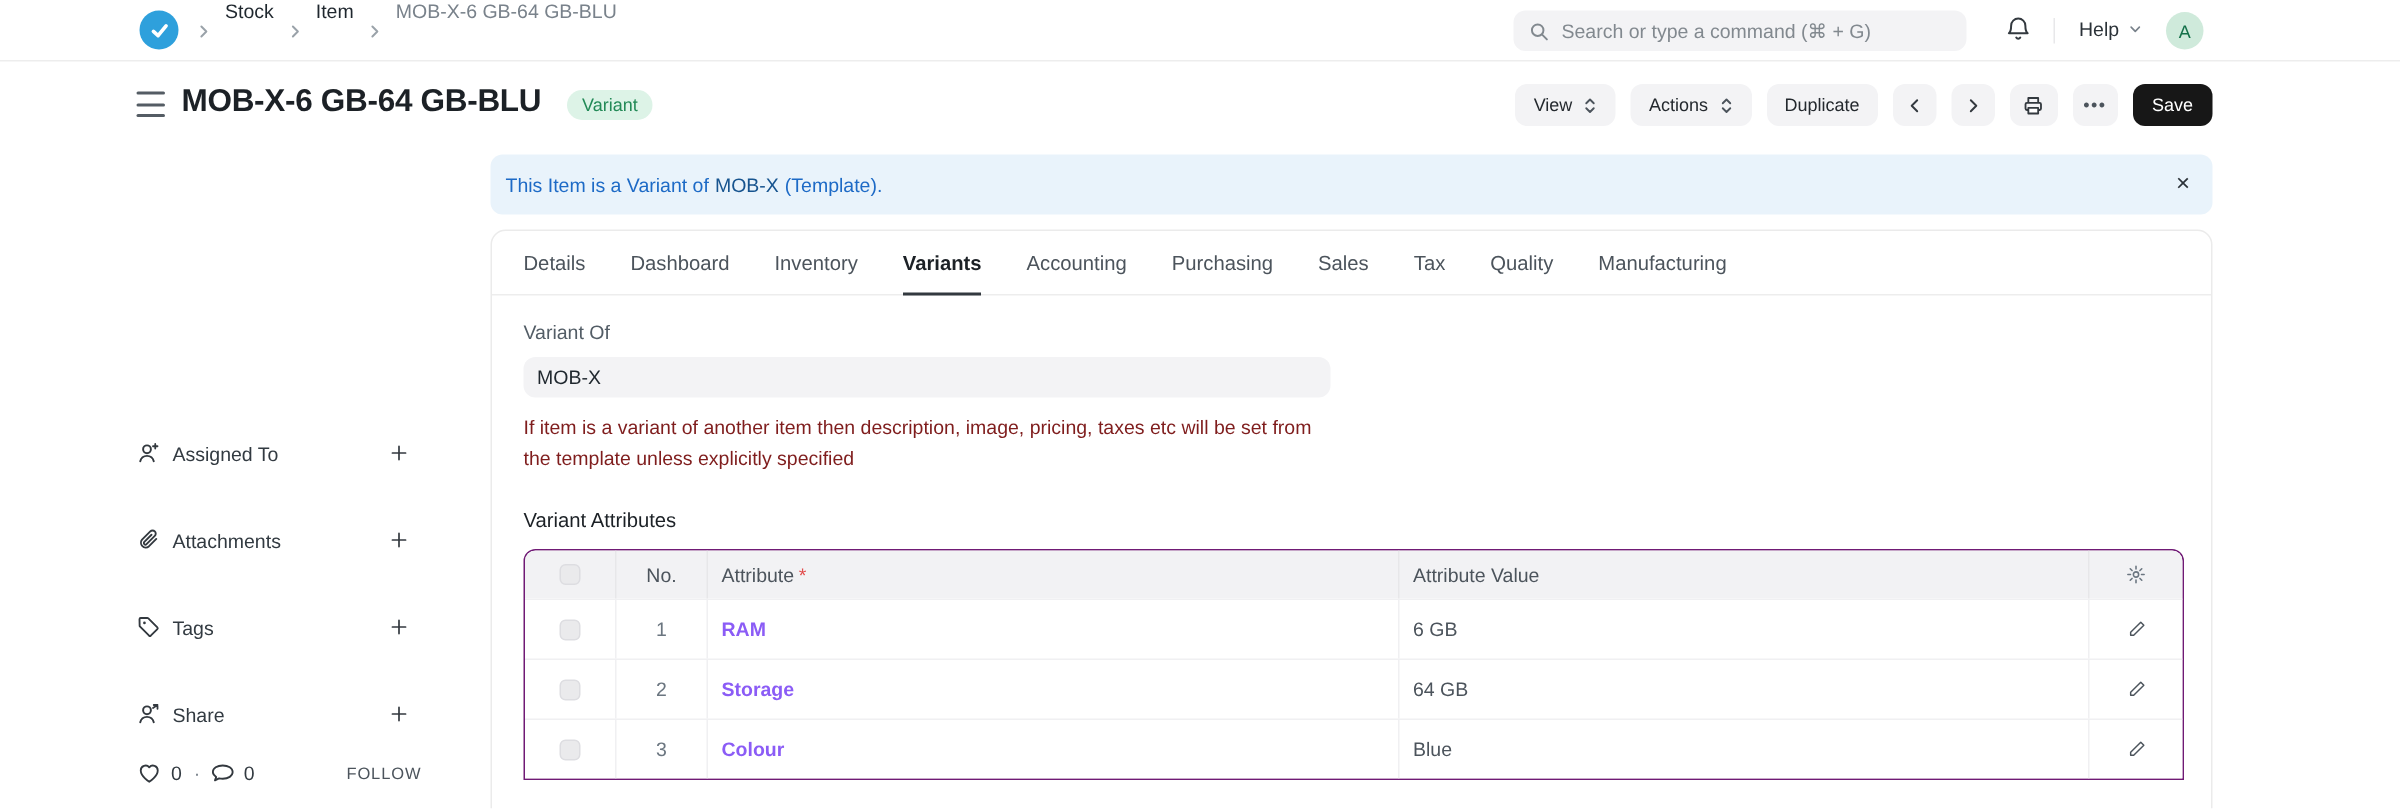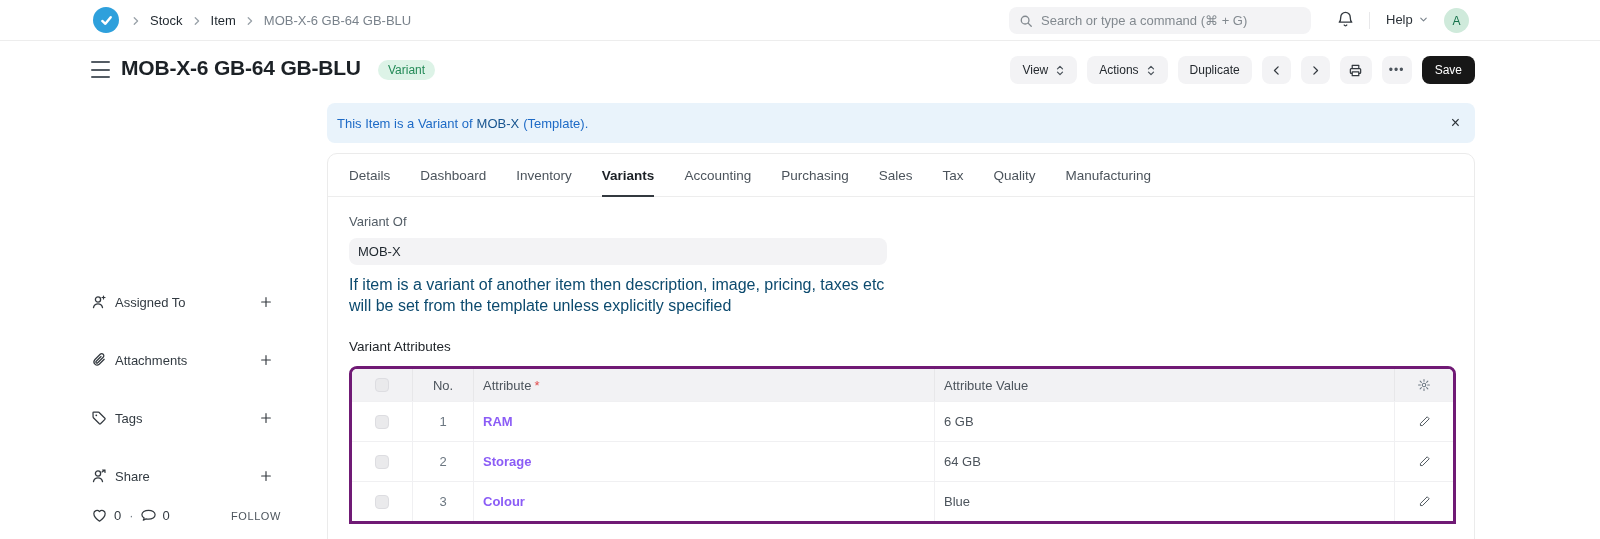--- a/index.html
+++ b/index.html
@@ -2,21 +2,21 @@
 <html><head>
 <meta charset="utf-8">
 <style>
   * { margin:0; padding:0; box-sizing:border-box; }
   body { background:#fff; font-family:"Liberation Sans", sans-serif; color:#1f272e; }
   .screen { position:relative; width:1600px; height:539px; background:#fff; overflow:hidden; }
 
   
   .navbar { position:absolute; top:0; left:0; width:1600px; height:41px; background:#fff; border-bottom:1px solid #ededed; }
   .logo { position:absolute; left:93px; top:7px; width:26px; height:26px; border-radius:50%; background:#2ea0dc; display:flex; align-items:center; justify-content:center; cursor:pointer; }
-  .breadcrumbs { position:absolute; left:129px; top:0; height:41px; display:flex; align-items:center; gap:7px; font-size:13px; }
+  .breadcrumbs { position:absolute; left:129px; top:0; height:41px; display:flex; gap:7px; font-size:13px; }
   .crumb { color:#1f272e; cursor:pointer; }
   .crumb.current { color:#79828b; }
   .crumb-sep { display:flex; align-items:center; }
   .searchbar { position:absolute; left:1009px; top:7px; width:302px; height:27px; background:#f3f3f5; border-radius:8px; display:flex; align-items:center; gap:8px; padding:0 10px; }
   .searchbar input { border:none; background:transparent; outline:none; font-size:13px; color:#6b7680; width:250px; font-family:"Liberation Sans", sans-serif; }
   .searchbar input::placeholder { color:#82898f; }
   .bell { position:absolute; left:1336px; top:10px; cursor:pointer; }
   .nav-divider { position:absolute; left:1369px; top:12px; width:1px; height:17px; background:#e8e8ea; }
   .help { position:absolute; left:1386px; top:12px; display:flex; align-items:center; gap:5px; font-size:13px; color:#2b3238; cursor:pointer; }
   .avatar { position:absolute; left:1444px; top:8px; width:25px; height:25px; border-radius:50%; background:#cfeadb; color:#15714a; font-size:12px; display:flex; align-items:center; justify-content:center; cursor:pointer; }
@@ -53,25 +53,25 @@
   
   .card { position:absolute; left:327px; top:153px; width:1148px; height:400px; background:#fff; border:1px solid #ebebeb; border-radius:10px 10px 0 0; }
   .tabbar { height:43px; border-bottom:1px solid #ededed; display:flex; align-items:stretch; padding-left:21px; }
   .tab { display:flex; align-items:center; margin-right:30px; font-size:13.5px; color:#4c545c; position:relative; cursor:pointer; }
   .tab.active { color:#1c2126; font-weight:700; }
   .tab.active::after { content:""; position:absolute; left:0; right:0; bottom:-1px; height:2px; background:#33393f; }
 
   .content { padding:17px 20px 0 21px; }
   .field-label { font-size:13px; color:#535d66; }
   .field-input { margin-top:9px; width:538px; height:27px; background:#f3f3f5; border:none; border-radius:8px; padding:0 9px; font-size:13px; color:#1f272e; font-family:"Liberation Sans", sans-serif; outline:none; }
-  .help-text { margin-top:9px; width:545px; font-size:16px; color:#0c4a6e; line-height:21px; }
+  .help-text { margin-top:9px; width:545px; font-size:13px; color:#7f1d1d; line-height:21px; }
   .section-label { margin-top:23px; font-size:13.5px; color:#1c2126; font-weight:500; }
 
   
-  .grid { margin-top:12px; width:1107px; border:3px solid #701a75; border-radius:8px 8px 0 0; overflow:hidden; }
+  .grid { margin-top:12px; width:1107px; border:1px solid #701a75; border-radius:8px 8px 0 0; overflow:hidden; }
   .g-row { display:grid; grid-template-columns:61px 61px 461px 460px 1fr; }
   .g-head { height:32px; background:#f2f2f4; color:#4c545c; font-size:13px; }
   .g-head .g-cell { border-right:1px solid #e7e7e9; }
   .g-body { height:40px; background:#fff; border-top:1px solid #f0f0f2; }
   .g-body .g-cell { border-right:1px solid #f0f0f2; }
   .g-cell { display:flex; align-items:center; }
   .g-cell:last-child { border-right:none !important; }
   .c-center { justify-content:center; }
   .c-pad { padding-left:9px; }
   .g-attr { font-weight:700; color:#8b5cf6; font-size:13px; }

